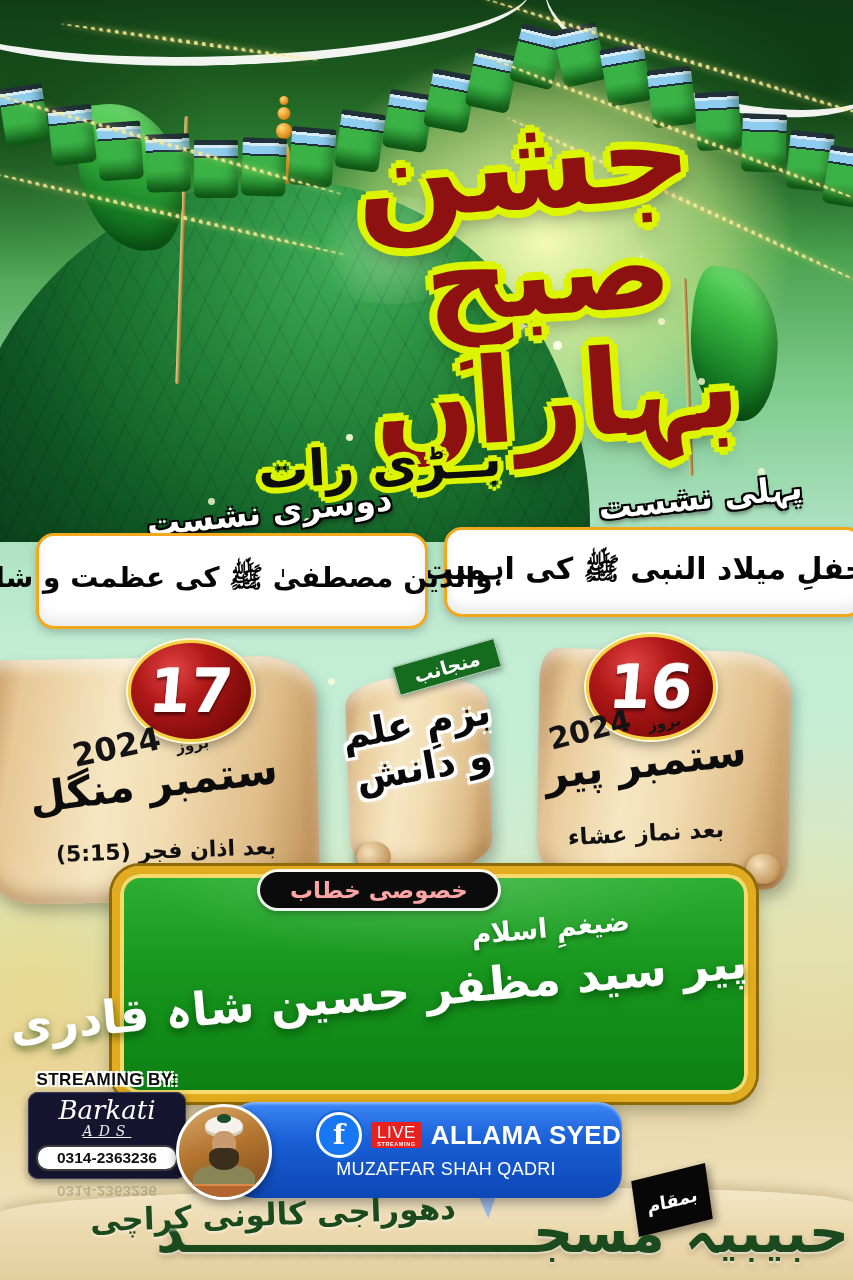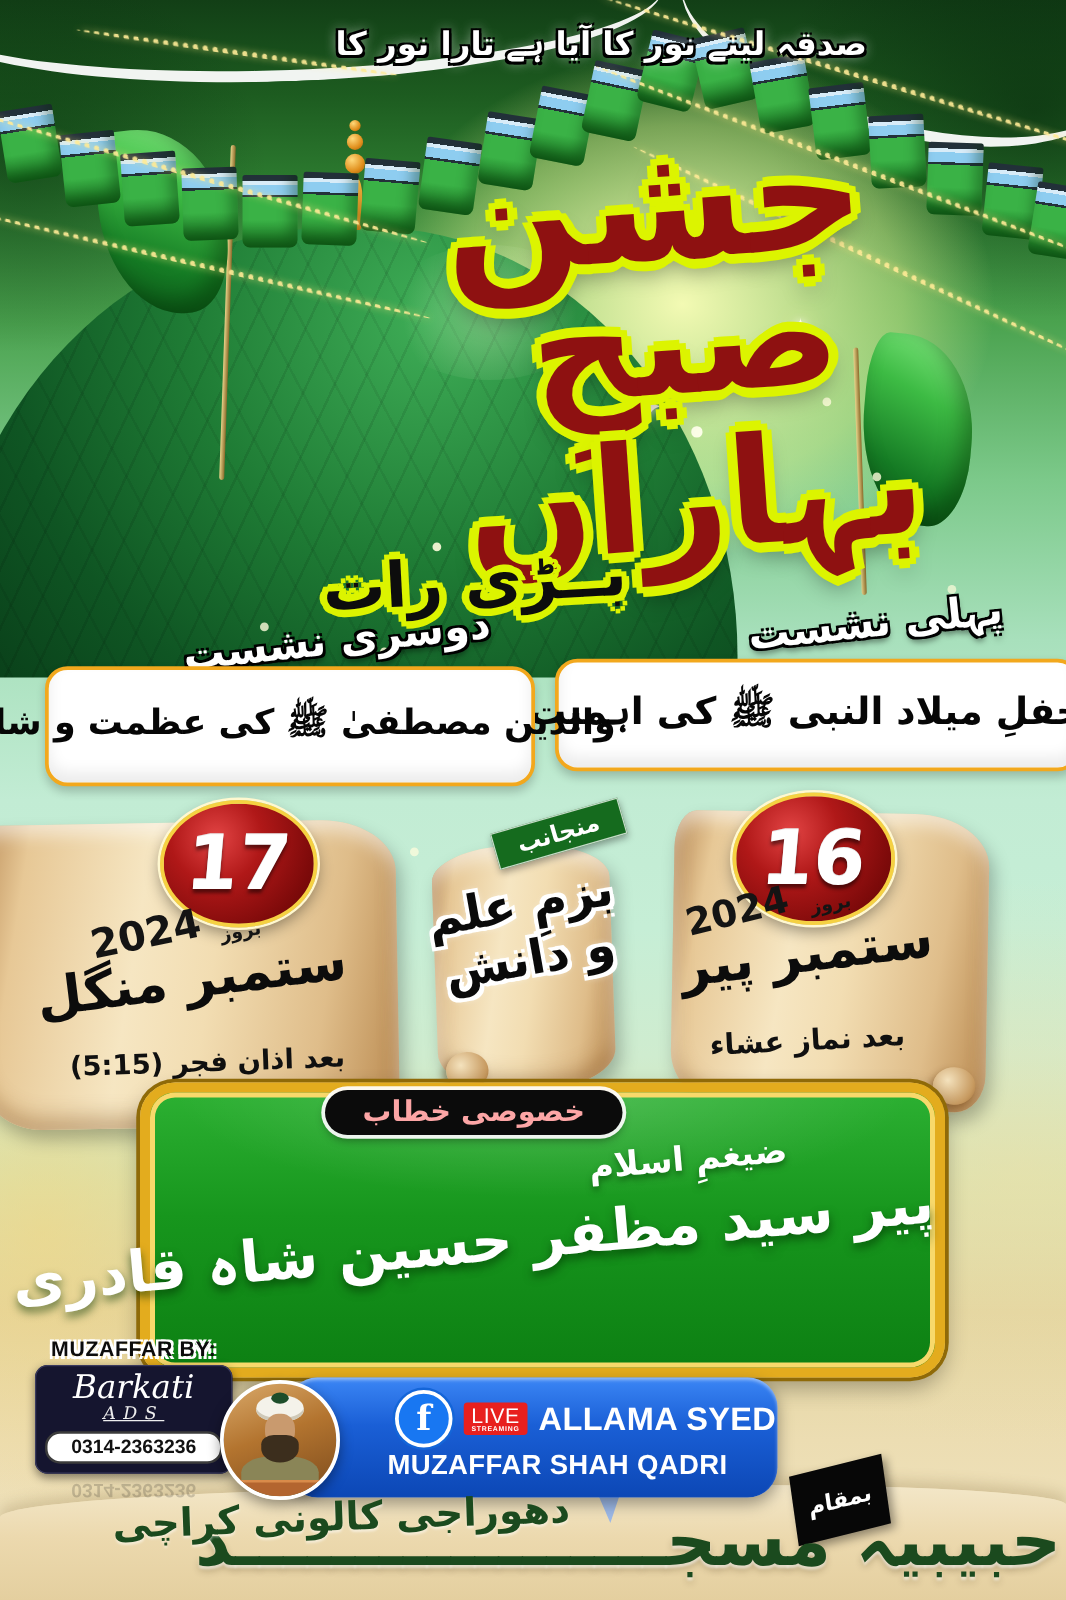--- a/index.html
+++ b/index.html
@@ -164,21 +164,21 @@
     box-shadow:0 5px 12px rgba(0,0,0,.35),inset 0 2px 3px rgba(255,255,255,.45);
     font-family:"Liberation Sans",sans-serif;color:#fff;}
   .lb-row1{display:flex;align-items:center;gap:9px;margin:10px 0 0 86px;}
   .fb-badge{width:40px;height:40px;border-radius:50%;background:#1877f2;border:3px solid #fff;
     box-shadow:0 0 0 2px #1465d8;display:flex;align-items:center;justify-content:center;
     font-family:"DejaVu Serif",serif;font-weight:bold;font-size:28px;color:#fff;line-height:1;}
   .live-badge{background:#e8201e;border-radius:3px;padding:2px 6px 1px;text-align:center;line-height:1;}
   .live-word{font-size:17px;font-weight:400;letter-spacing:.5px;}
   .stream-word{font-size:5.5px;font-weight:700;letter-spacing:.6px;margin-top:1px;}
   .lb-line1{font-size:26px;font-weight:900;letter-spacing:.3px;}
-  .lb-line2{text-align:center;font-size:22px;font-weight:700;letter-spacing:.3px;margin:1px 0 0 40px;}
+  .lb-line2{text-align:center;font-size:18px;font-weight:400;letter-spacing:.3px;margin:1px 0 0 40px;}
   .photo{left:176px;top:1104px;width:90px;height:90px;border-radius:50%;border:3px solid #fff;
     overflow:hidden;background:linear-gradient(160deg,#d9a96a 0%,#b3742f 45%,#7c4b1d 100%);
     box-shadow:0 4px 10px rgba(0,0,0,.4);}
   .photo .turban{position:absolute;top:9px;left:26px;width:38px;height:21px;background:#f4f2ea;
     border-radius:50% 50% 42% 42%;box-shadow:inset 0 -3px 0 #cfc9b8;}
   .photo .cap{position:absolute;top:7px;left:38px;width:14px;height:9px;background:#1d4d2a;border-radius:50%;}
   .photo .face{position:absolute;top:24px;left:33px;width:24px;height:26px;background:#c99a6e;border-radius:45%;}
   .photo .beard{position:absolute;top:41px;left:30px;width:30px;height:22px;background:#3c2e1d;
     border-radius:40% 40% 60% 60%;}
   .photo .robe{position:absolute;top:58px;left:14px;width:62px;height:32px;background:#8a8557;
@@ -240,21 +240,20 @@
       <div class="lstring" style="left: 462px; top: 128px; width: 430px; transform: rotate(21deg);"></div>
       <div class="lstring" style="left: 488px; top: 200px; width: 400px; transform: rotate(25deg);"></div>
       <div class="lstring" style="left: 60px; top: 40px; width: 260px; transform: rotate(8deg);"></div>
     </div>
   <div class="abs sparkles"></div>
   <span class="abs star" style="left:506px;top:312px;font-size:30px;">✦</span>
   <span class="abs star" style="left:352px;top:596px;font-size:24px;">✦</span>
   <span class="abs star" style="left:632px;top:252px;font-size:20px;">✦</span>
 
   <div class="abs poem">
-    <span>صدقہ لینے نور کا آیا ہے تارا نور کا</span>
   </div>
 
   <div class="abs title-block">
     <span class="title-w1">جشن</span>
     <span class="title-w2">صبحِ بہاراں</span>
   </div>
   <div class="abs subtitle">بــڑی رات</div>
 
   <div class="abs sess-head first">پہلی نشست</div>
   <div class="abs topic-box first">
@@ -294,21 +293,21 @@
   <div class="abs gbanner">
     <div class="gb-pill">خصوصی خطاب</div>
     <div class="gb-honor">ضیغمِ اسلام</div>
     <div class="gb-name">پیر سید مظفر حسین شاہ قادری</div>
   </div>
 
   <div class="abs bottom-band"></div>
   <div class="abs bar-pointer"></div>
 
   <div class="abs designer">
-    <div class="des-label">MUZAFFAR BY:</div>
+    <div class="des-label">STREAMING BY:</div>
     <div class="des-box">
       <div class="des-brand">Barkati</div>
       <div class="des-sub">ADS</div>
       <div class="des-phone">0314-2363236</div>
     </div>
     <div class="des-reflect">0314-2363236</div>
   </div>
 
   <div class="abs livebar">
     <div class="lb-row1">

